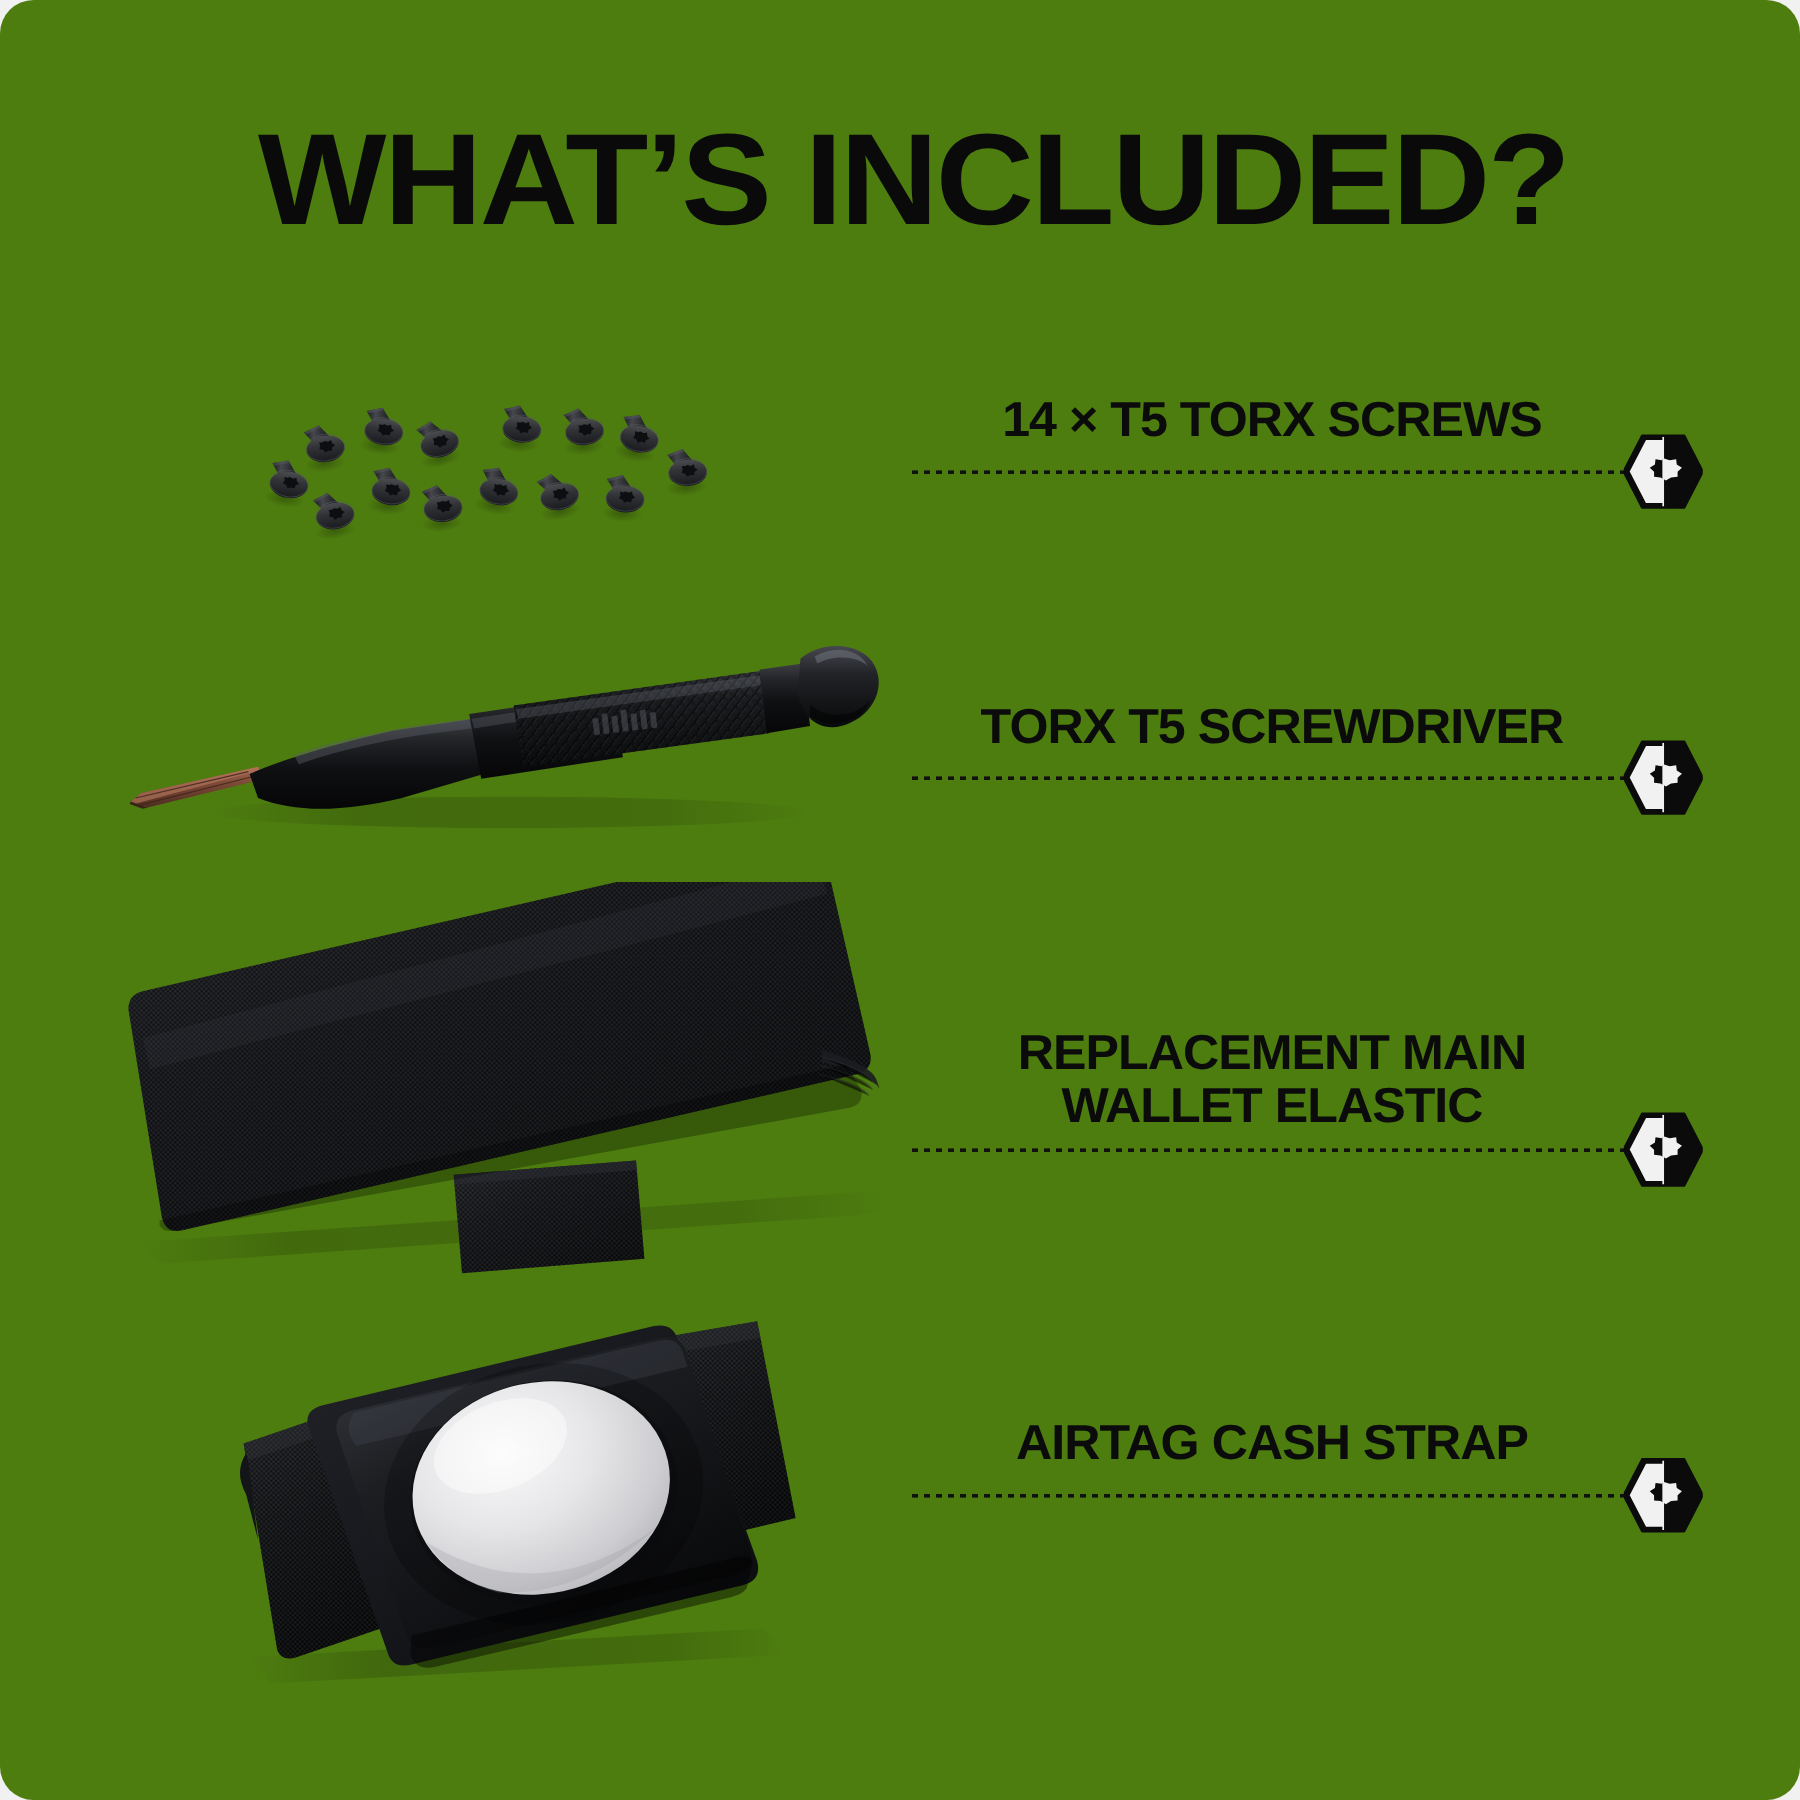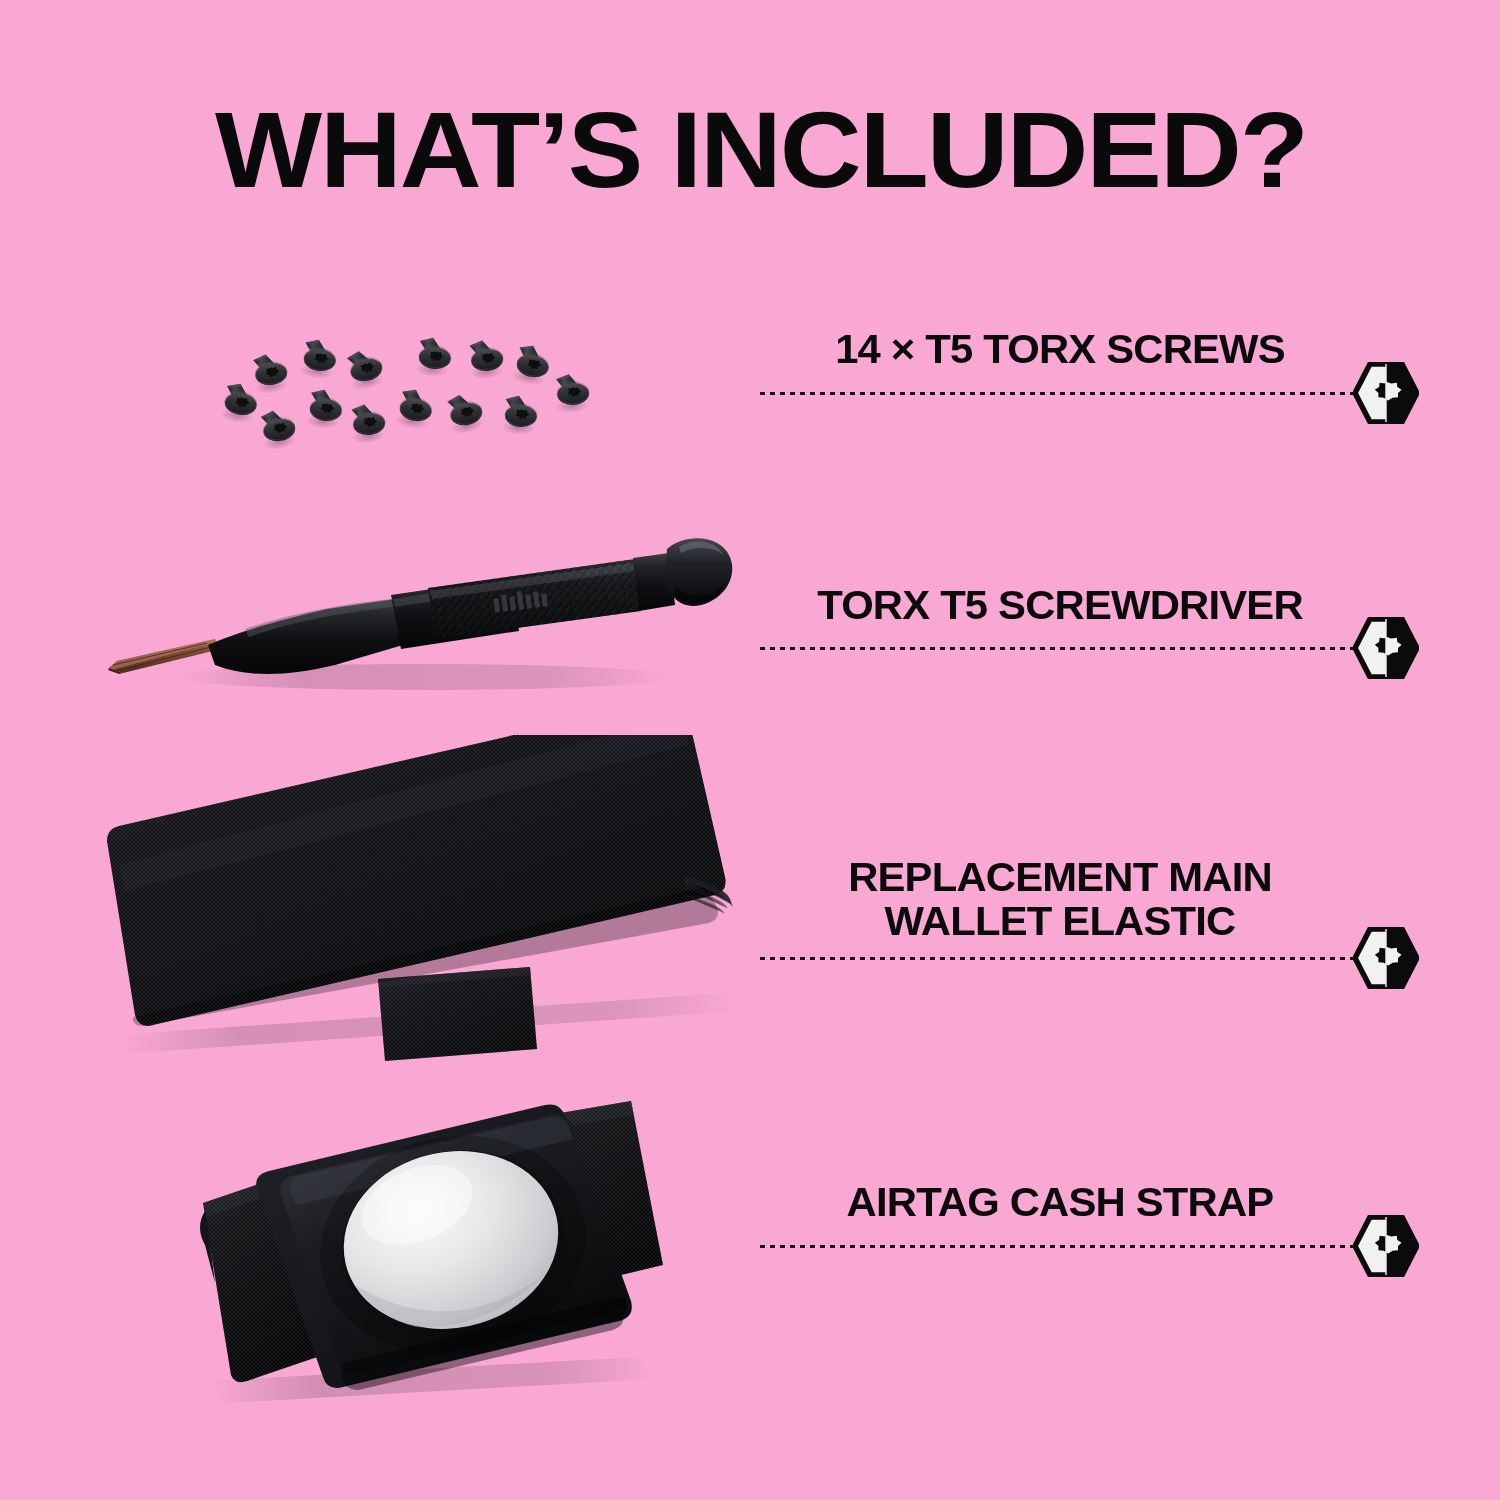--- a/index.html
+++ b/index.html
@@ -50,21 +50,21 @@
     background-repeat:repeat-x;
   }
   .torx-icon { position:absolute; width:66px; height:62px; }
 
   
   .photo { position:absolute; }
 </style>
 </head>
 <body style="background: rgb(241, 241, 241);">
 
-<div id="stage" style="background: #f9a8d4;">
+<div id="stage" style="background: #4d7c0f; border-radius: 28px;">
 
   <div class="title">WHAT’S INCLUDED?</div>
 
   <div class="row">
 
     <div class="photo" style="left:205px; top:330px; width:420px; height:140px;">
       <svg viewBox="0 0 420 140" width="420" height="140" aria-hidden="true">
         <defs>
           <linearGradient id="scHead" x1="0" y1="0" x2="0" y2="1">
             <stop offset="0%" stop-color="#4a4c50"></stop>

